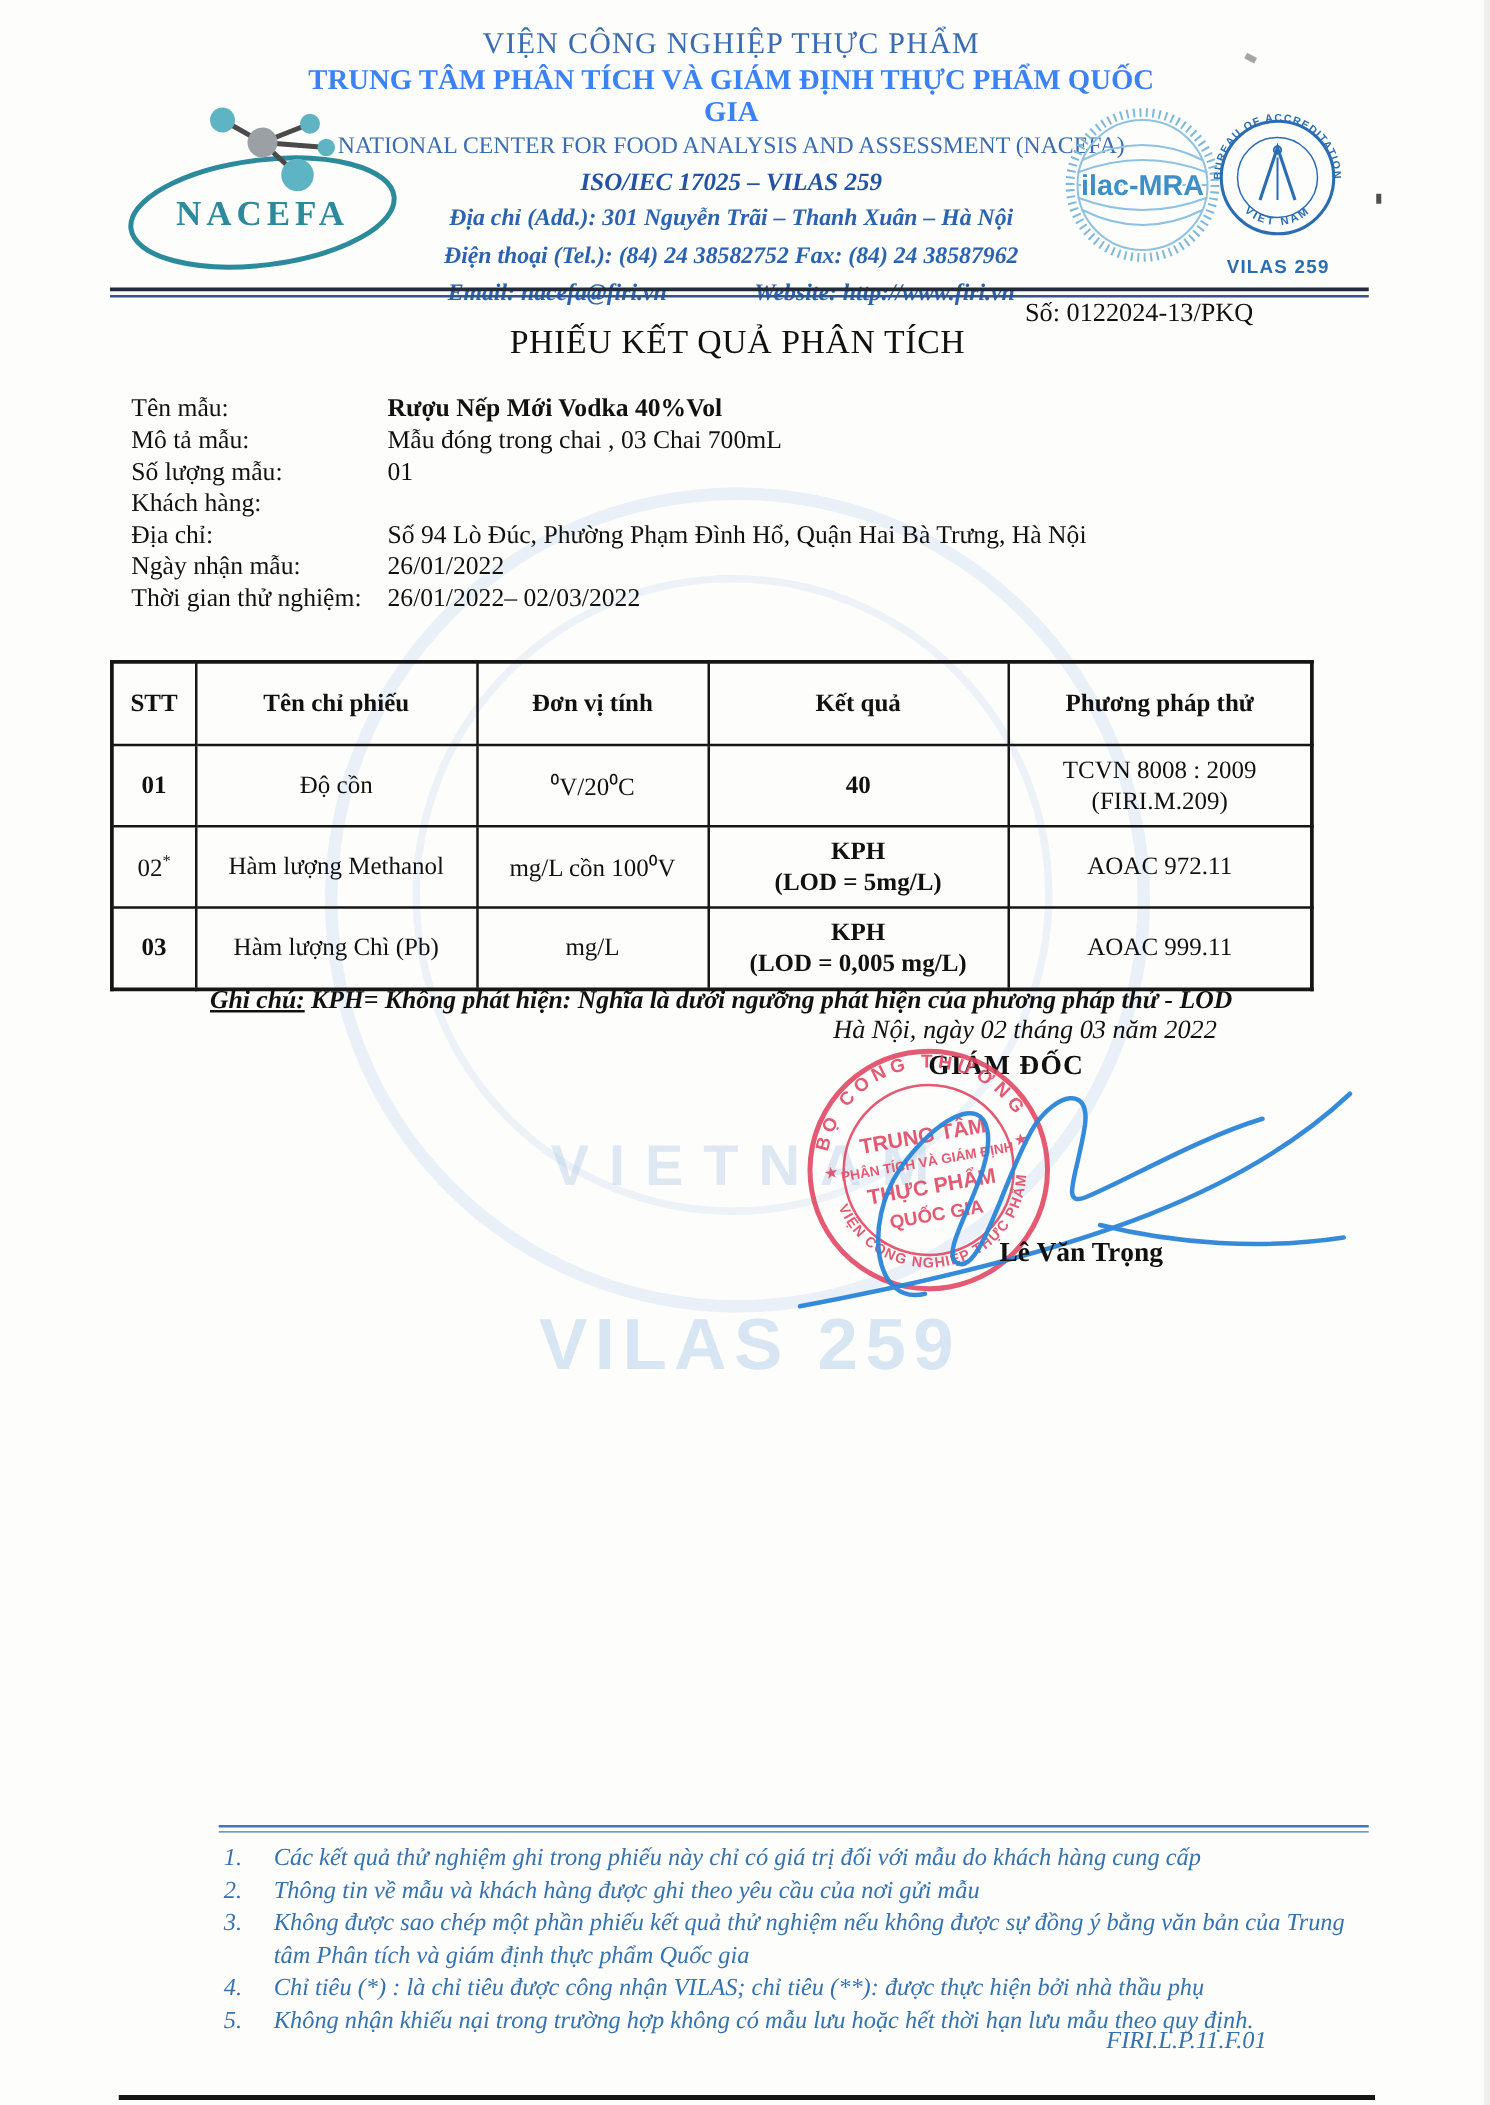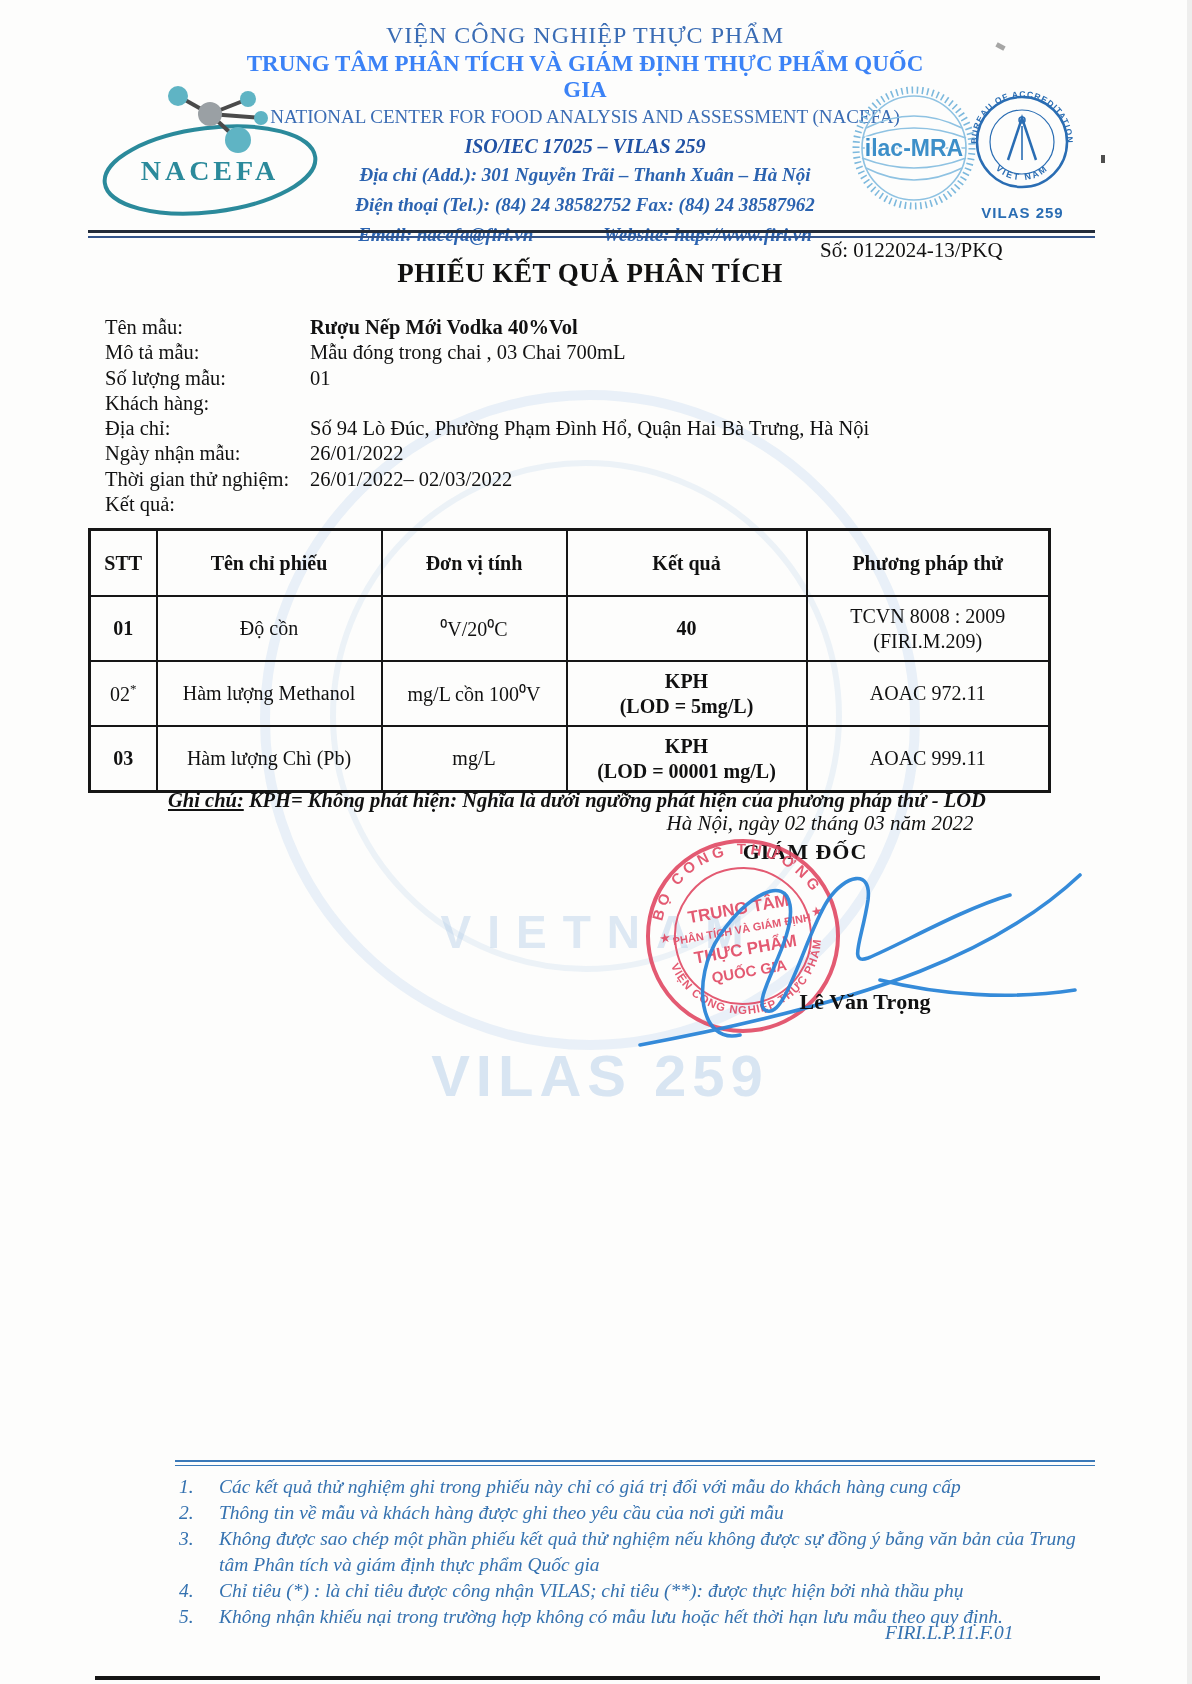--- a/index.html
+++ b/index.html
@@ -21,21 +21,21 @@
   .logo-nacefa{position:absolute; left:96px; top:74px;}
   .logo-ilac{position:absolute; left:850px; top:84px;}
   .logo-vilas{position:absolute; left:960px; top:80px; width:125px; text-align:center;}
   .vilas-caption{font-family:"Liberation Sans",sans-serif; font-weight:bold; color:#2a6db3; font-size:15px; letter-spacing:1px; margin-top:2px;}
   
   .rule-top{position:absolute; left:88px; top:230px; width:1007px;}
   .rule-top .r1{height:0; border-top:3px solid #232c3a;}
   .rule-top .r2{height:0; border-top:2px solid #33548b; margin-top:3px;}
   .doc-no{position:absolute; left:820px; top:238px; font-size:21px;}
   .doc-title{position:absolute; left:90px; top:258px; width:1000px; text-align:center;
-             font-size:27px; font-weight:bold; letter-spacing:0.5px;}
+             font-size:27px; font-weight:normal; letter-spacing:0.5px;}
   
   .info{position:absolute; left:105px; top:315px; width:990px; font-size:20.5px; line-height:25.3px;}
   .info-row{display:flex;}
   .info-label{width:205px; flex:none;}
   .info-value{flex:1;}
   .bold{font-weight:bold;}
   
   table.results{position:absolute; left:88px; top:528px; width:960px; border-collapse:collapse;
                 font-size:20px; table-layout:fixed;}
   table.results th, table.results td{border:2px solid #161616; text-align:center; padding:2px 4px;}
@@ -187,24 +187,20 @@
       <span class="info-label">Địa chỉ:</span>
       <span class="info-value">Số 94 Lò Đúc, Phường Phạm Đình Hổ, Quận Hai Bà Trưng, Hà Nội</span>
     </div>
     <div class="info-row">
       <span class="info-label">Ngày nhận mẫu:</span>
       <span class="info-value">26/01/2022</span>
     </div>
     <div class="info-row">
       <span class="info-label">Thời gian thử nghiệm:</span>
       <span class="info-value">26/01/2022– 02/03/2022</span>
-    </div>
-    <div class="info-row">
-      <span class="info-label">Kết quả:</span>
-      <span class="info-value"></span>
     </div>
   </div>
 
   <table class="results">
     <colgroup>
         <col style="width:67px">
         <col style="width:225px">
         <col style="width:185px">
         <col style="width:240px">
         <col style="width:243px">
@@ -236,21 +232,21 @@
             <div>(LOD = 5mg/L)</div>
       </td>
       <td>AOAC 972.11</td>
     </tr>
     <tr>
       <td class="bold"><span>03</span></td>
       <td class="name-cell">Hàm lượng Chì (Pb)</td>
       <td>mg/L</td>
       <td class="res-strong two-line">
         <div>KPH</div>
-            <div>(LOD = 00001 mg/L)</div>
+            <div>(LOD = 0,005 mg/L)</div>
       </td>
       <td>AOAC 999.11</td>
     </tr>
   </tbody>
     </table>
 
   <div class="ghichu">
     <span class="lbl">Ghi chú:</span><span> KPH= Không phát hiện: Nghĩa là dưới ngưỡng phát hiện của phương pháp thử - LOD</span>
   </div>
 

